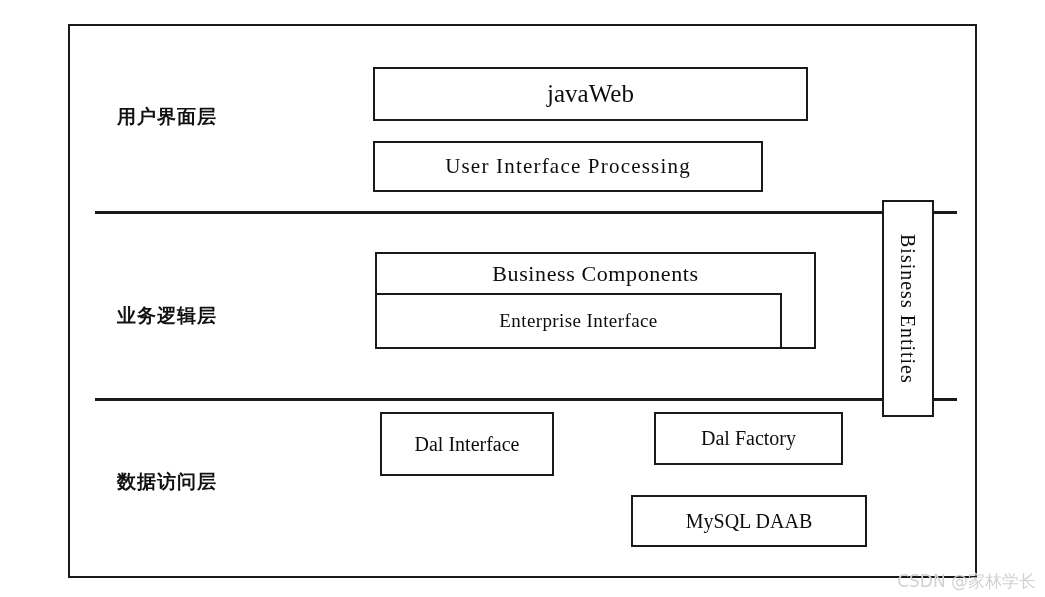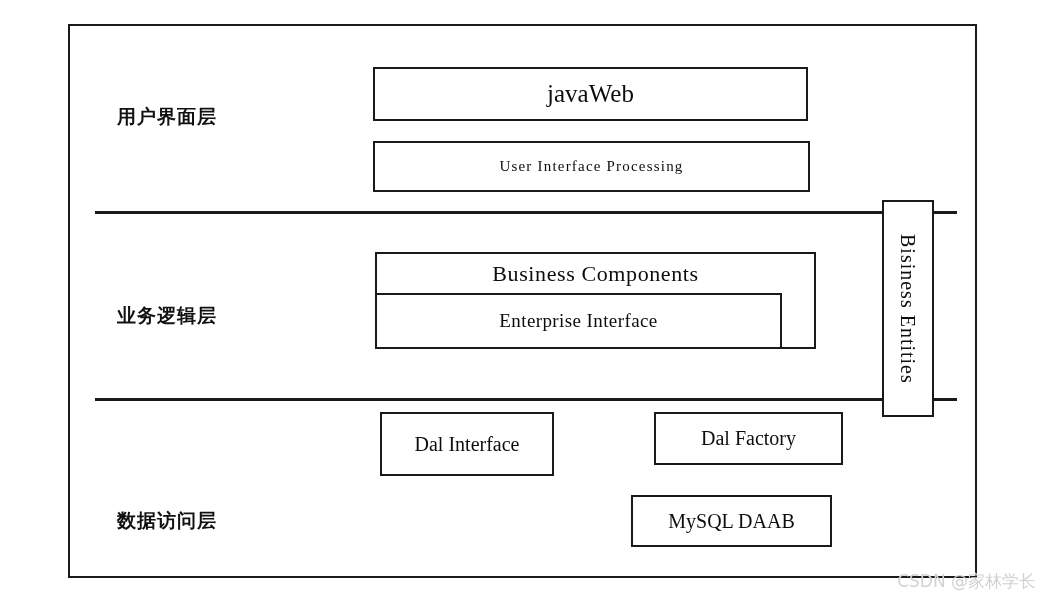--- a/index.html
+++ b/index.html
@@ -44,21 +44,21 @@
     position: absolute;
     font-family: "DejaVu Serif", "Liberation Serif", serif;
     font-weight: bold;
     font-size: 19px;
     color: #111111;
     letter-spacing: 1px;
     white-space: nowrap;
   }
   .label-ui   { left: 117px; top: 104px; }
   .label-biz  { left: 117px; top: 295px; margin-top: 8px; }
-  .label-data { left: 117px; top: 469px; margin-top: 39px; }
+  .label-data { left: 117px; top: 469px; }
 
   
   .node {
     position: absolute;
     box-sizing: border-box;
     border: 2px solid #1a1a1a;
     background: #ffffff;
     display: flex;
     align-items: center;
     justify-content: center;
@@ -66,22 +66,22 @@
     font-family: "Liberation Serif", "DejaVu Serif", serif;
     white-space: nowrap;
   }
 
   
   .node-javaweb {
     left: 373px; top: 67px; width: 435px; height: 54px;
     font-size: 25px;
   }
   .node-uiproc {
-    left: 373px; top: 141px; width: 437px; height: 51px;
-    font-size: 15px;
+    left: 373px; top: 141px; width: 390px; height: 51px;
+    font-size: 21px;
     letter-spacing: 1.2px;
   }
 
   
   .node-bizcomp {
     left: 375px; top: 252px; width: 441px; height: 97px;
     font-size: 22px;
     align-items: flex-start;
     padding-top: 7px;
     letter-spacing: 0.6px;
@@ -116,21 +116,21 @@
   .node-dalfac {
     left: 631px; top: 412px; width: 189px; height: 53px;
     font-size: 20px;
     margin-left: 23px;
   }
   .node-mysqldal {
     left: 380px; top: 495px; width: 174px; height: 52px;
     font-size: 20px;
   }
   .node-mysqldaab {
-    left: 631px; top: 495px; width: 201px; height: 52px;
+    left: 631px; top: 495px; width: 236px; height: 52px;
     font-size: 20px;
   }
 
   
   .watermark {
     position: absolute;
     right: 9px;
     bottom: 4px;
     font-family: "DejaVu Sans", "Liberation Sans", sans-serif;
     font-size: 17px;

